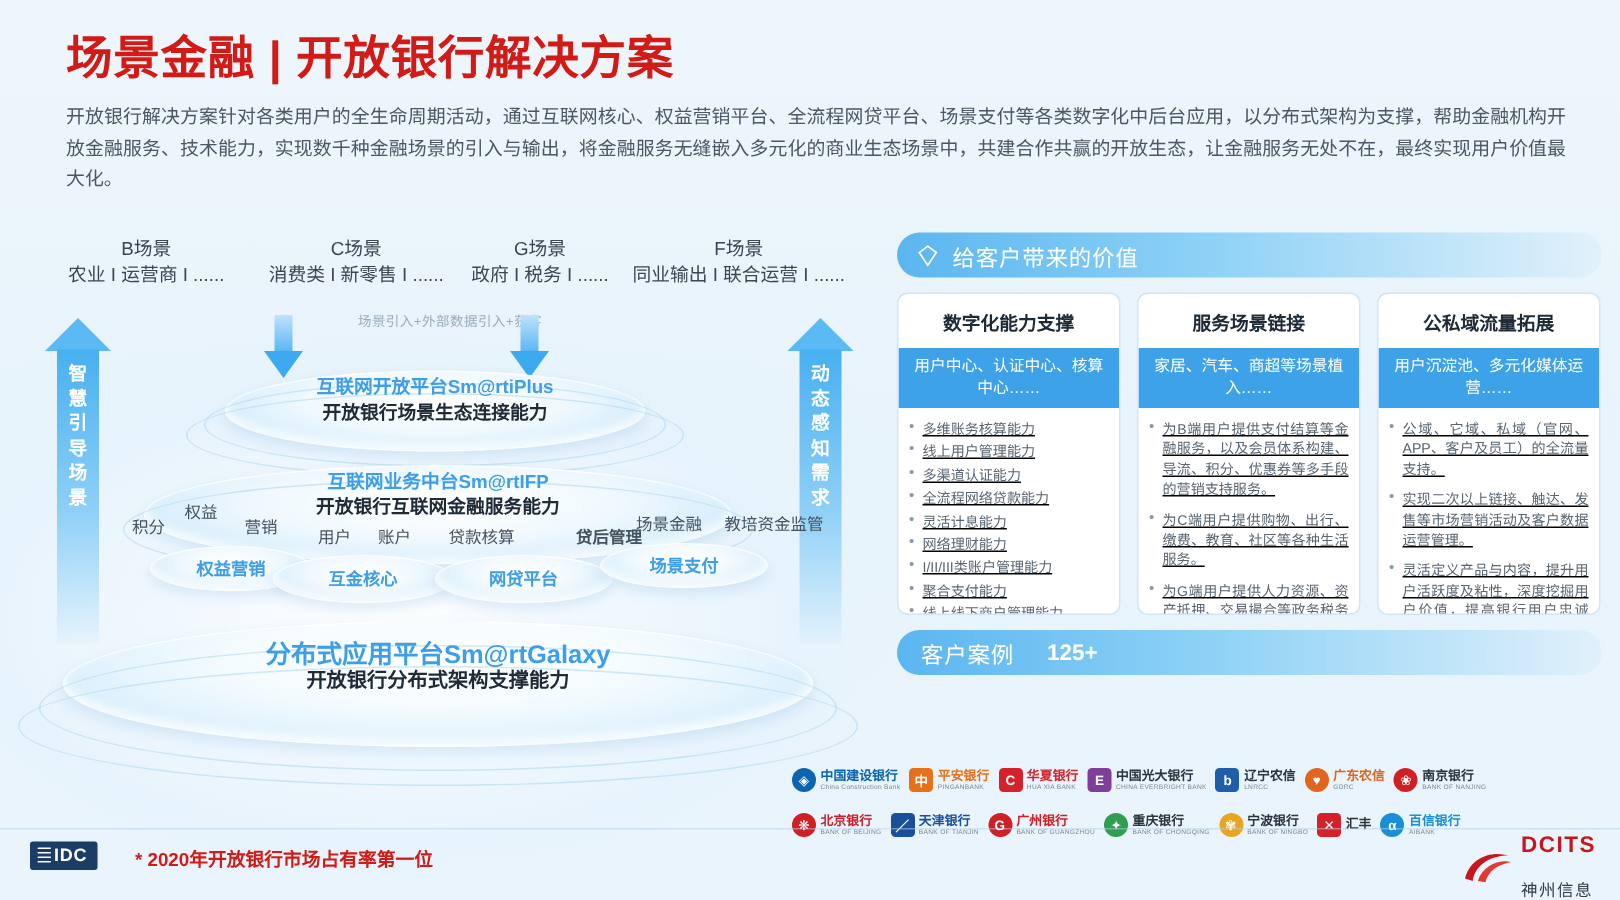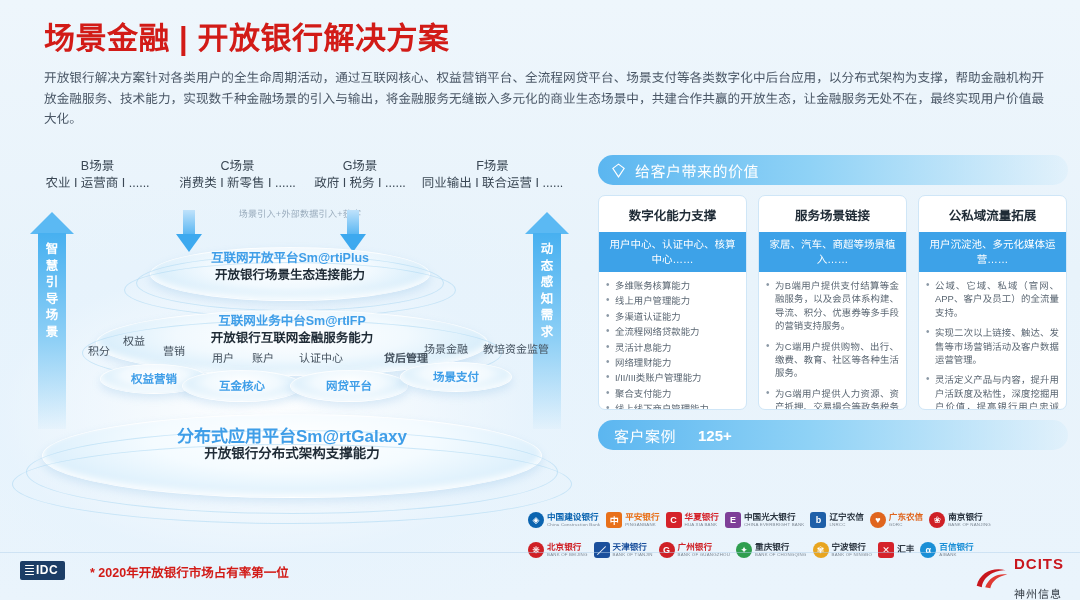--- a/index.html
+++ b/index.html
@@ -121,21 +121,21 @@
   }
   .card-title {
     text-align: center; font-size: 12.5px; font-weight: bold; color: #1f2b36;
     padding: 9px 4px 8px;
   }
   .card-sub {
     background: #3da2e8; color: #ffffff; font-size: 10.5px; line-height: 15px;
     padding: 5px 8px; text-align: center;
   }
   .card-body { padding: 7px 7px 4px 7px; flex: 1; }
-  .card-body ul { list-style: none; }
+  .card-body ul { list-style: none; text-decoration: underline; }
   .card-body li {
     font-size: 9.4px; color: #5a6672; line-height: 13.4px; margin-bottom: 2px;
     padding-left: 9px; position: relative; text-align: justify;
   }
   .card-body li.bulleted::before {
     content: "•"; position: absolute; left: 0px; top: -1px; color: #8b98a5; font-size: 10px;
   }
   .card-body li.spaced { margin-bottom: 7px; }
 
   
@@ -252,21 +252,21 @@
   <div class="layer-label" style="left:96px; top:161px; width:392px;">
     <div class="ll-en">互联网业务中台Sm@rtIFP</div>
     <div class="ll-cn">开放银行互联网金融服务能力</div>
   </div>
 
   <div class="cap" style="left:88px; top:190px;">积分</div>
   <div class="cap" style="left:123px; top:180px;">权益</div>
   <div class="cap" style="left:163px; top:190px;">营销</div>
   <div class="cap" style="left:212px; top:197px;">用户</div>
   <div class="cap" style="left:252px; top:197px;">账户</div>
-  <div class="cap" style="left:299px; top:197px;">认证中心</div>
+  <div class="cap" style="left:299px; top:197px;">贷款核算</div>
   <div class="cap" style="left:384px; top:197px;font-weight:bold;">贷后管理</div>
   <div class="cap" style="left:424px; top:188px;">场景金融</div>
   <div class="cap" style="left:483px; top:188px;">教培资金监管</div>
 
   <div class="disc" style="left:100px; top:212px; width:108px; height:30px;"></div>
   <div class="module" style="left:100px; top:218px; width:108px;">
     <div class="m-name">权益营销</div>
   </div>
 
   <div class="disc" style="left:182px; top:218px; width:120px; height:32px;"></div>

